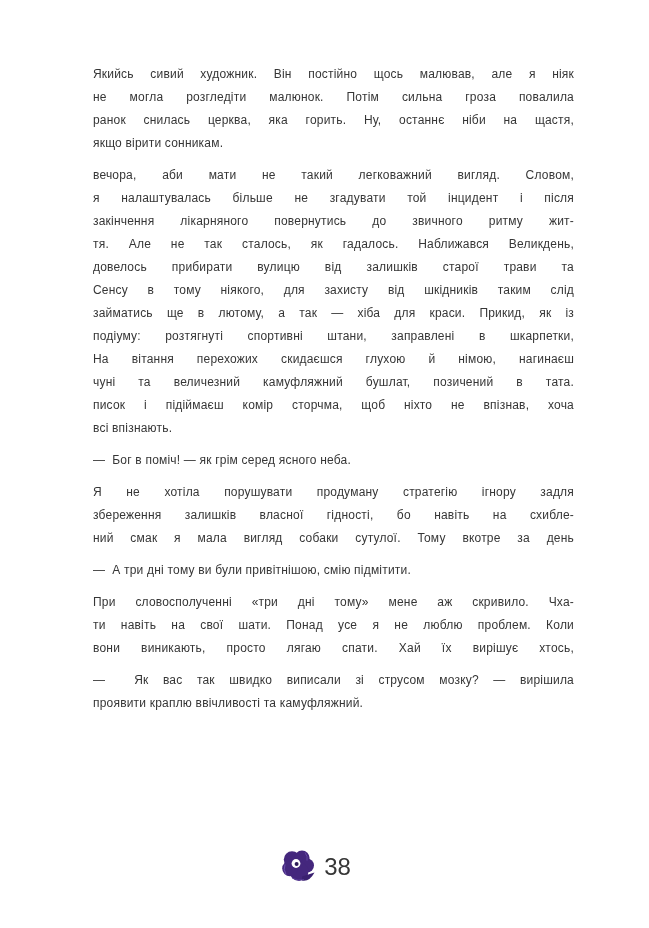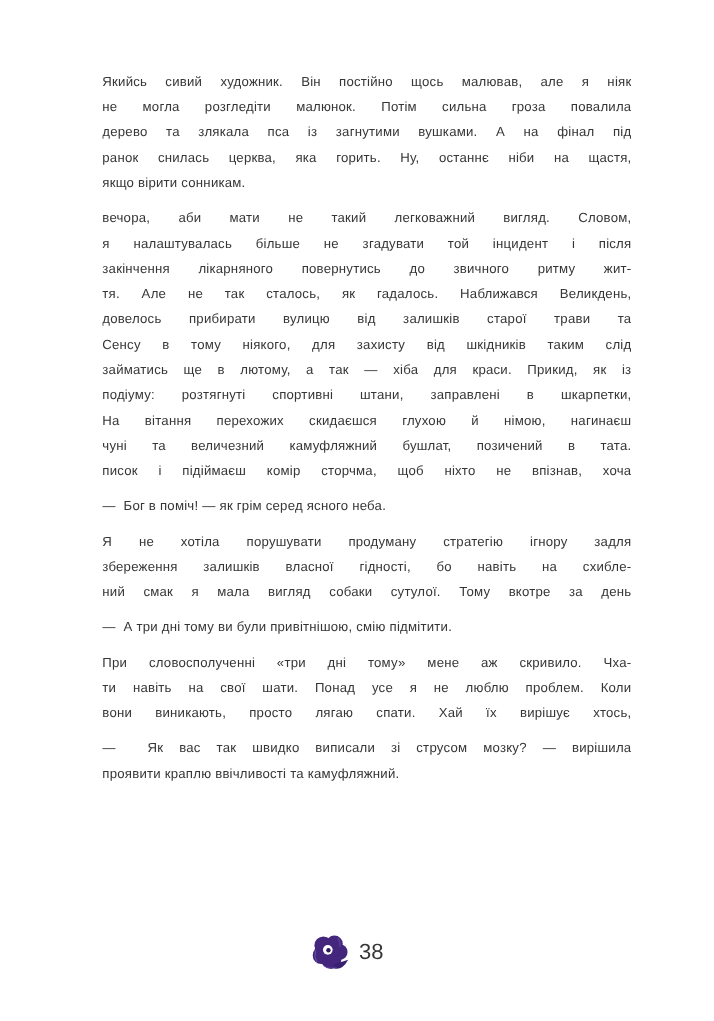--- a/index.html
+++ b/index.html
@@ -39,50 +39,50 @@
     top: 848px;
     width: 649px;
     display: flex;
     justify-content: center;
     align-items: center;
     gap: 9px;
     transform: translateX(-8px);
   }
   .flower { display: inline-flex; width: 33px; height: 37px; }
   .pagenum {
-    font-size: 20px;
+    font-size: 24px;
     line-height: 37px;
     color: var(--text, #363636);
   }
 </style>
 </head>
 <body>
 
 <div class="page">
 
   <div class="content">
       <div class="para">
         <div class="line">Якийсь сивий художник. Він постійно щось малював, але я ніяк</div>
         <div class="line">не могла розгледіти малюнок. Потім сильна гроза повалила</div>
-        <div class="line">дерево та злякала пса із загнутими вушками. А на фінал під</div>
         <div class="line">ранок снилась церква, яка горить. Ну, останнє ніби на щастя,</div>
         <div class="line last">якщо вірити сонникам.</div>
       </div>
       <div class="para">
         <div class="line">вечора, аби мати не такий легковажний вигляд. Словом,</div>
         <div class="line">я налаштувалась більше не згадувати той інцидент і після</div>
         <div class="line">закінчення лікарняного повернутись до звичного ритму жит-</div>
         <div class="line">тя. Але не так сталось, як гадалось. Наближався Великдень,</div>
         <div class="line">довелось прибирати вулицю від залишків старої трави та</div>
         <div class="line">Сенсу в тому ніякого, для захисту від шкідників таким слід</div>
         <div class="line">займатись ще в лютому, а так — хіба для краси. Прикид, як із</div>
         <div class="line">подіуму: розтягнуті спортивні штани, заправлені в шкарпетки,</div>
         <div class="line">На вітання перехожих скидаєшся глухою й німою, нагинаєш</div>
         <div class="line">чуні та величезний камуфляжний бушлат, позичений в тата.</div>
         <div class="line">писок і підіймаєш комір сторчма, щоб ніхто не впізнав, хоча</div>
+        <div class="line last">всі впізнають.</div>
       </div>
       <div class="para">
         <div class="line last">—&nbsp; Бог в поміч! — як грім серед ясного неба.</div>
       </div>
       <div class="para">
         <div class="line">Я не хотіла порушувати продуману стратегію ігнору задля</div>
         <div class="line">збереження залишків власної гідності, бо навіть на схибле-</div>
         <div class="line">ний смак я мала вигляд собаки сутулої. Тому вкотре за день</div>
       </div>
       <div class="para">

